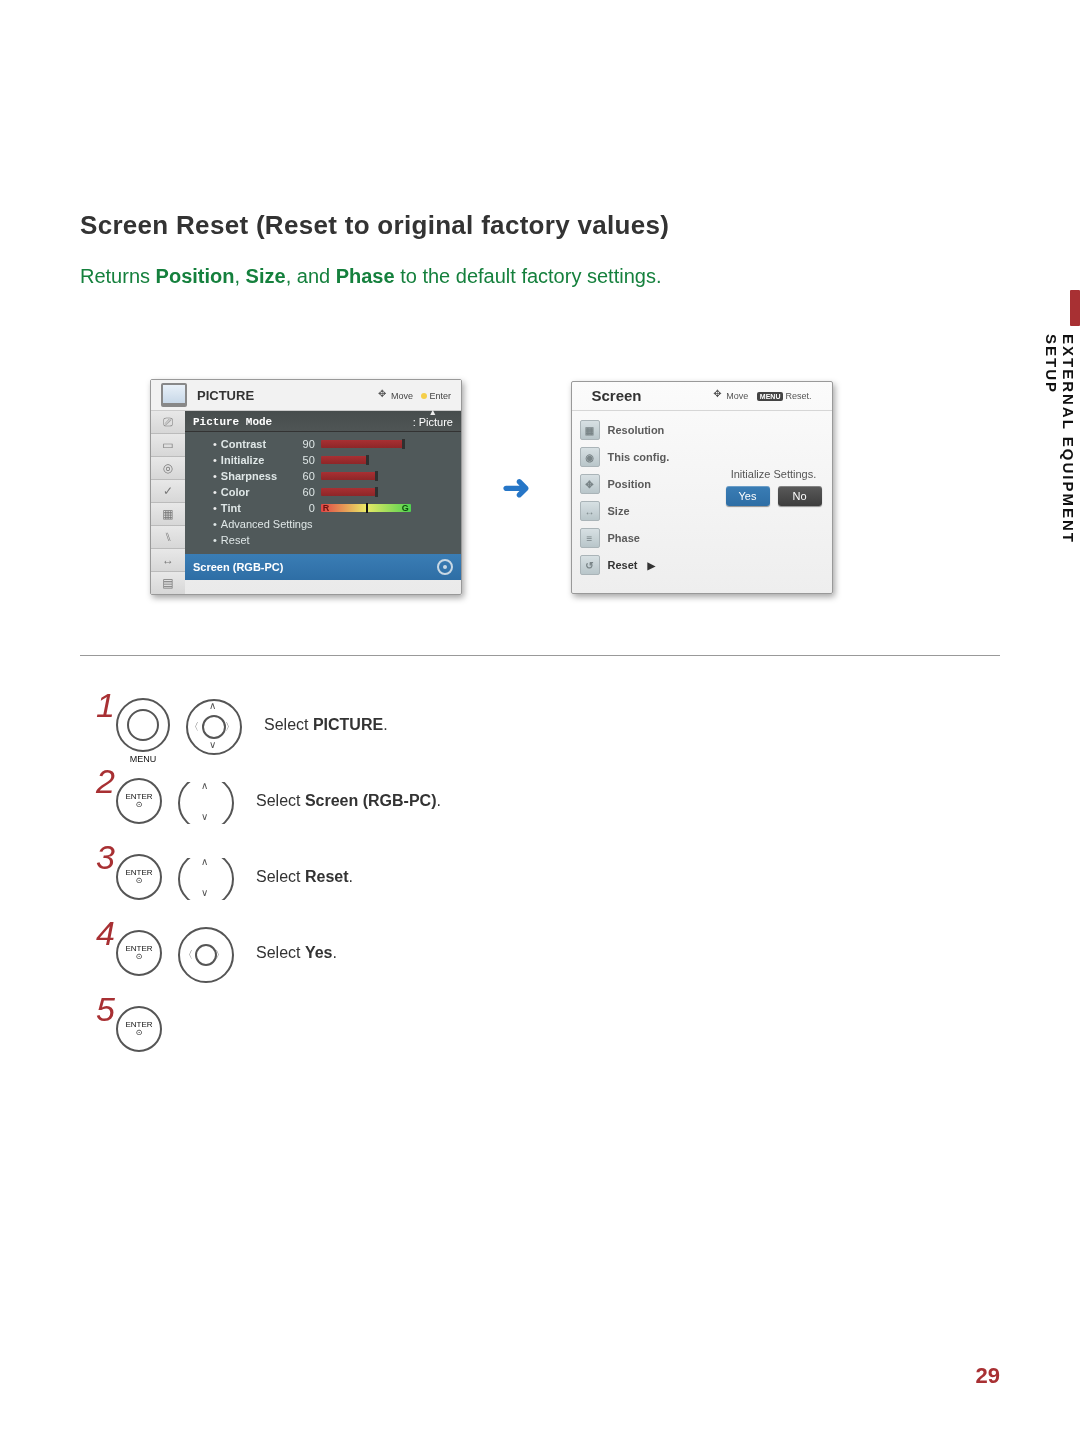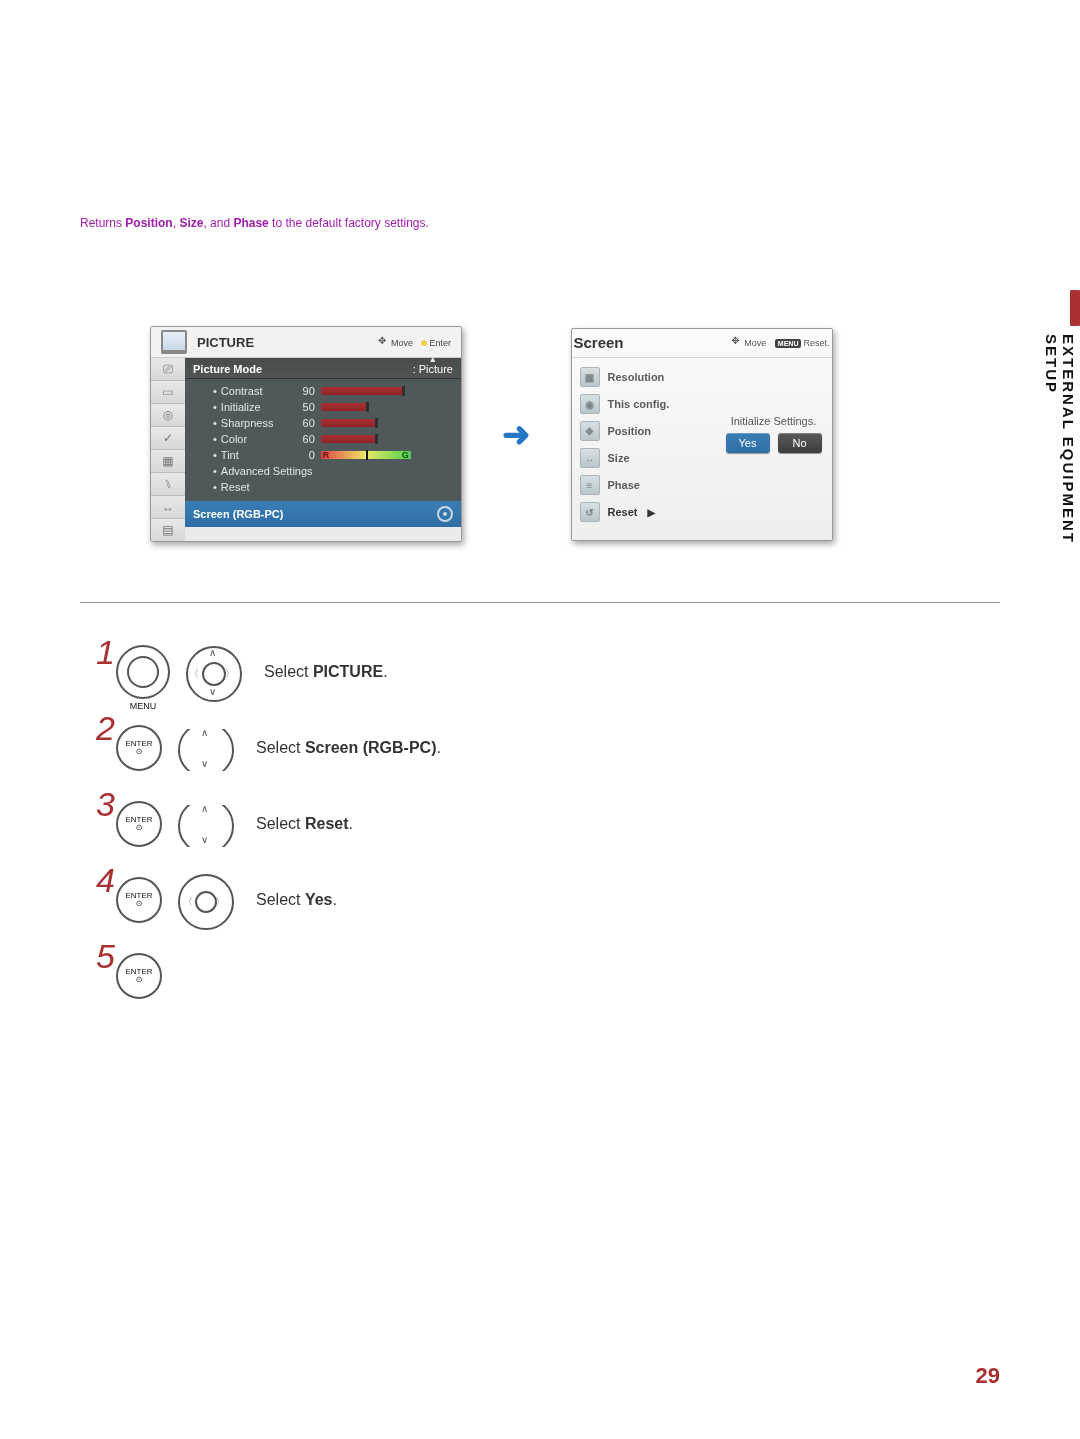--- a/index.html
+++ b/index.html
@@ -16,23 +16,23 @@
     position: relative;
   }
   .heading {
     font-size: 26px;
     font-weight: bold;
     color: #333;
     margin-bottom: 22px;
     letter-spacing: 0.3px;
   }
   .body-text {
-    font-size: 12px;
+    font-size: 20px;
     line-height: 26px;
-    color: #a21caf;
+    color: #15803d;
   }
   .body-text .bold { font-weight: bold; }
   .side-tab {
     position: absolute;
     right: 0;
     top: 290px;
     width: 40px;
     height: 300px;
     display: flex;
     align-items: flex-start;
@@ -117,47 +117,47 @@
     background:linear-gradient(#e8e8e8,#d7d7d7);
   }
   .sb-item.last{border-bottom:none;}
   .picture-main { flex:1; font-size:11px; color:#eee; }
   .pm-top {
     background: linear-gradient(#474d4d,#4f5555);
     color:#fff; padding:5px 8px 3px 8px;
     display:flex; justify-content:space-between; align-items:center;
    border-bottom:1px solid #333;
   }
-  .pm-top .label{font-weight:bold;}
+  .pm-top .label{font-weight:bold;font-family:Liberation Mono, monospace;}
   .pm-top .value{position:relative;}
   .pm-top .tri{position:absolute; left:50%; top:-10px; transform:translateX(-50%); font-size:10px;color:#eee;}
   .pm-list { background:#50595a; padding:4px 0 6px 0; }
   .pm-row { display:flex; align-items:center; padding:2px 10px 2px 28px; }
   .pm-row .bullet{margin-right:4px;}
-  .pm-row .name{flex:0 0 70px; color:#dfe7e7;}
+  .pm-row .name{flex:0 0 70px; color:#dfe7e7;font-weight:bold;}
   .pm-row .num{width:24px; text-align:right; margin-right:6px;color:#dfe7e7;}
   .bar { height:8px; background:linear-gradient(#a83033,#8e2628); border-radius:1px; position:relative; }
   .bar .cap{position:absolute;right:-2px;top:-1px;width:3px;height:10px;background:#2f3030;}
   .tint-bar{height:8px;background:linear-gradient(to right,#e24545 0%,#e9e966 50%,#4fd24f 100%);border-radius:1px;position:relative;}
   .tint-bar .mark{position:absolute;left:50%;top:-1px;width:2px;height:10px;background:#111;}
   .tint-bar .lR{position:absolute;left:2px;top:-1px;font-size:9px;color:#6b1111;font-weight:bold;}
   .tint-bar .lG{position:absolute;right:2px;top:-1px;font-size:9px;color:#0e4e0e;font-weight:bold;}
   .pm-row.plain{color:#dfe7e7;}
   .pm-footer {
     background: linear-gradient(#3a7db5,#2e6ea5);
     color:#fff; font-weight:bold; font-size:11px;
     padding:5px 8px;
     display:flex; justify-content:space-between; align-items:center;
   }
   .pm-footer .dot{width:12px;height:12px;border:2px solid #c8d8e4;border-radius:50%;display:flex;align-items:center;justify-content:center;}
   .pm-footer .dot::after{content:"";width:4px;height:4px;background:#c8d8e4;border-radius:50%;}
   
   .screen-panel { width: 260px; position:relative; background:linear-gradient(#fbfbfb,#eeeeee);}
   .screen-header {
-    height:28px; display:flex; align-items:center; padding:0 2px;
+    height:28px; display:flex; align-items:center; padding:0 20px;
     border-bottom:1px solid #d6d6d6;
   }
   .screen-header .title{font-weight:bold; font-size:15px; flex:1; color:#333;}
   .screen-header .hint{font-size:9px;color:#555;}
   .menu-badge{display:inline-block;background:#444;color:#fff;font-size:7px;font-weight:bold;border-radius:2px;padding:1px 3px;margin:0 2px 0 6px;}
   .screen-body { padding:6px 8px 14px 8px; }
   .screen-row {
     display:flex; align-items:center; height:27px;
     font-size:11px; font-weight:bold; color:#5a5a5a;
   }
@@ -232,20 +232,21 @@
 </head>
 <body>
 
 <div class="side-tab">
   <div class="bar"></div>
   <div class="vtext">EXTERNAL EQUIPMENT SETUP</div>
 </div>
 
 <div class="page">
 
+  <div class="heading">Screen Reset (Reset to original factory values)</div>
 
   <div class="body-text">
     <span>Returns </span><span class="bold">Position</span><span>, </span><span class="bold">Size</span><span>, and </span><span class="bold">Phase</span><span> to the default factory settings.</span>
   </div>
 
   <div class="figure-row">
 
     <div class="panel picture-panel">
       <div class="picture-header">
         <div class="monitor-ico"></div>

